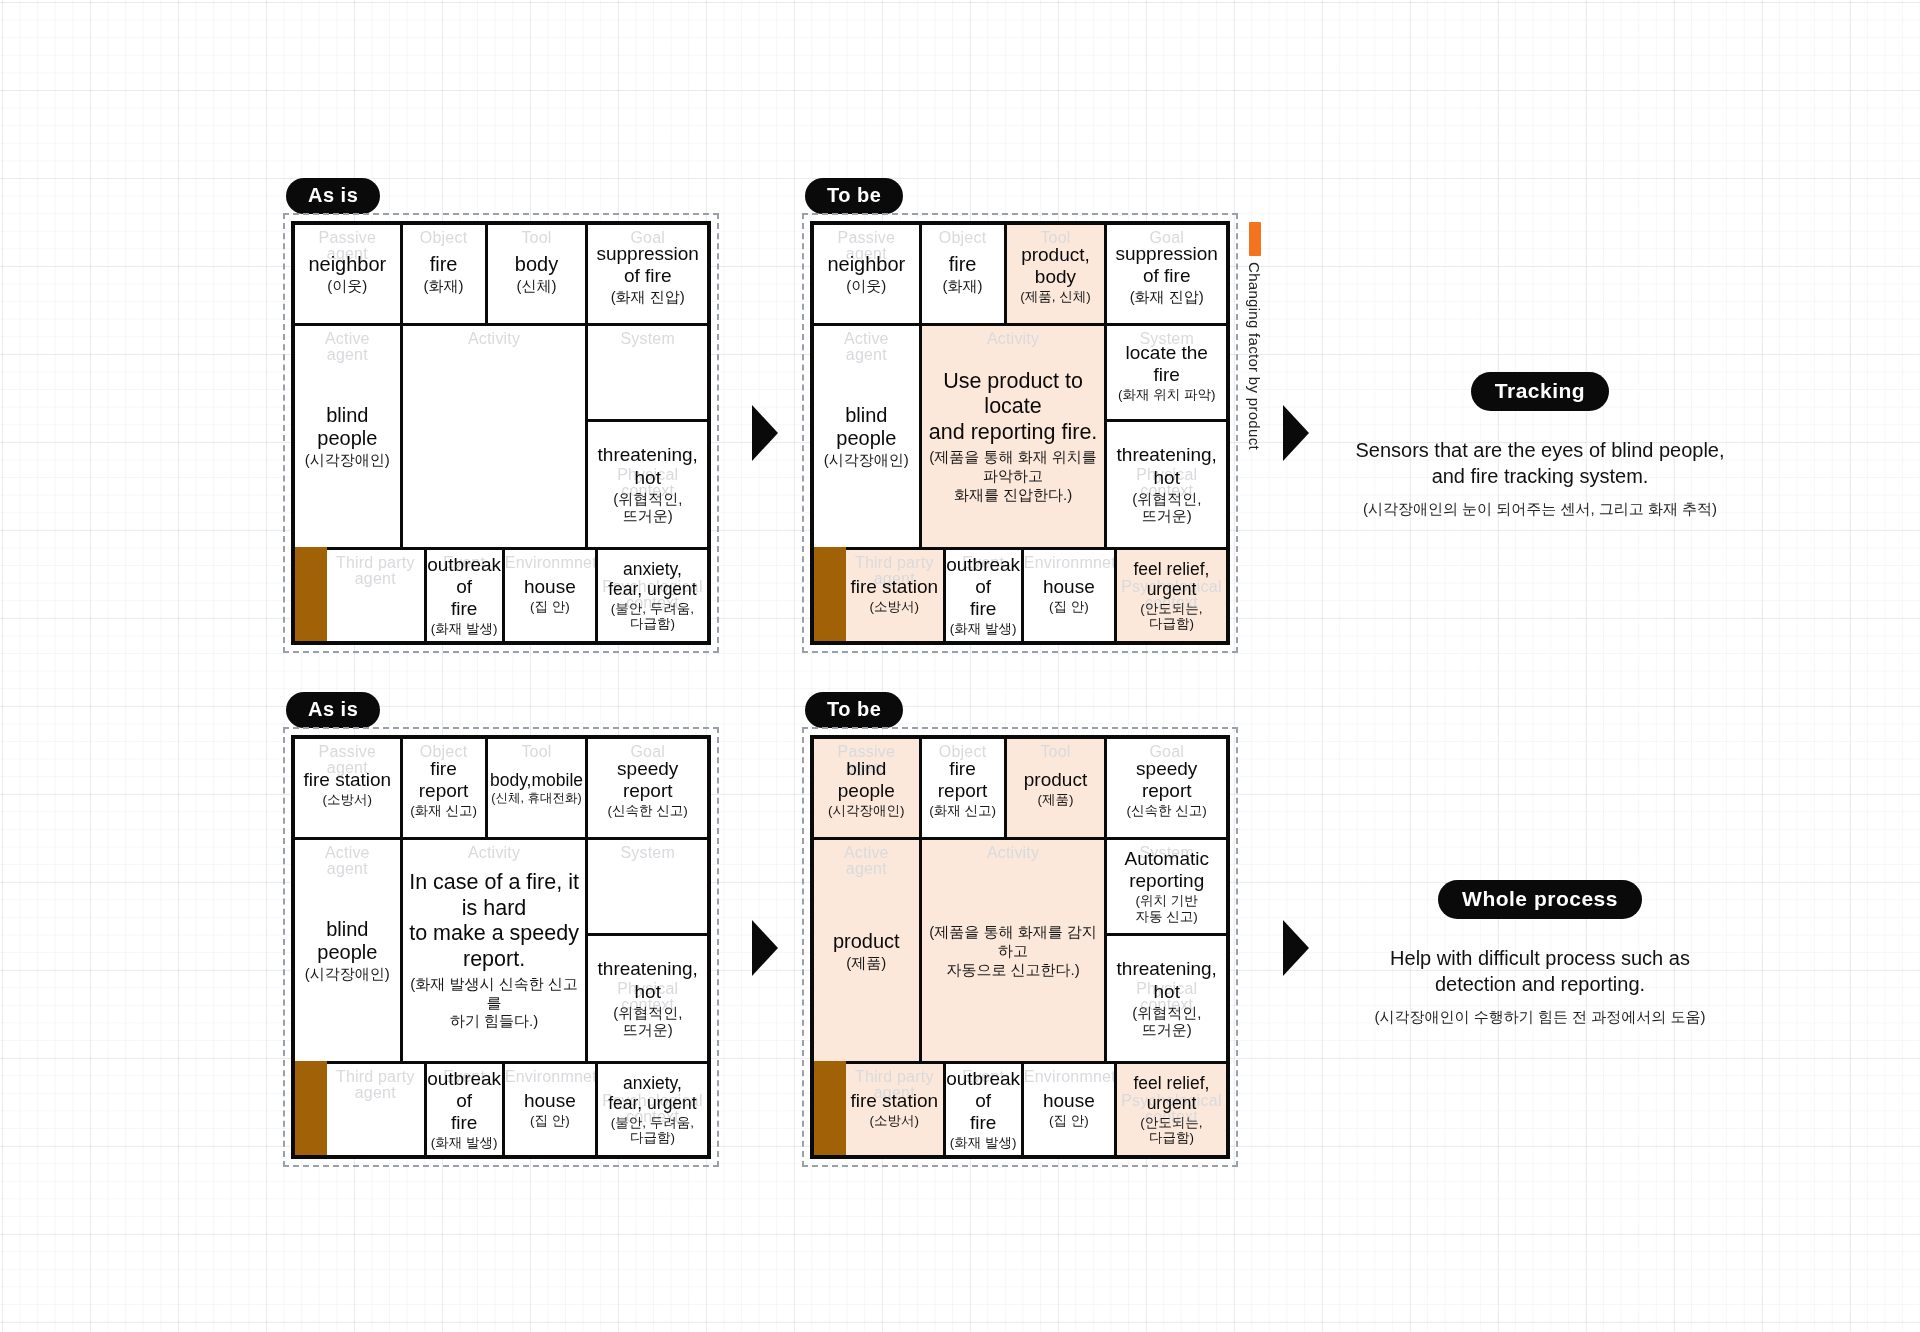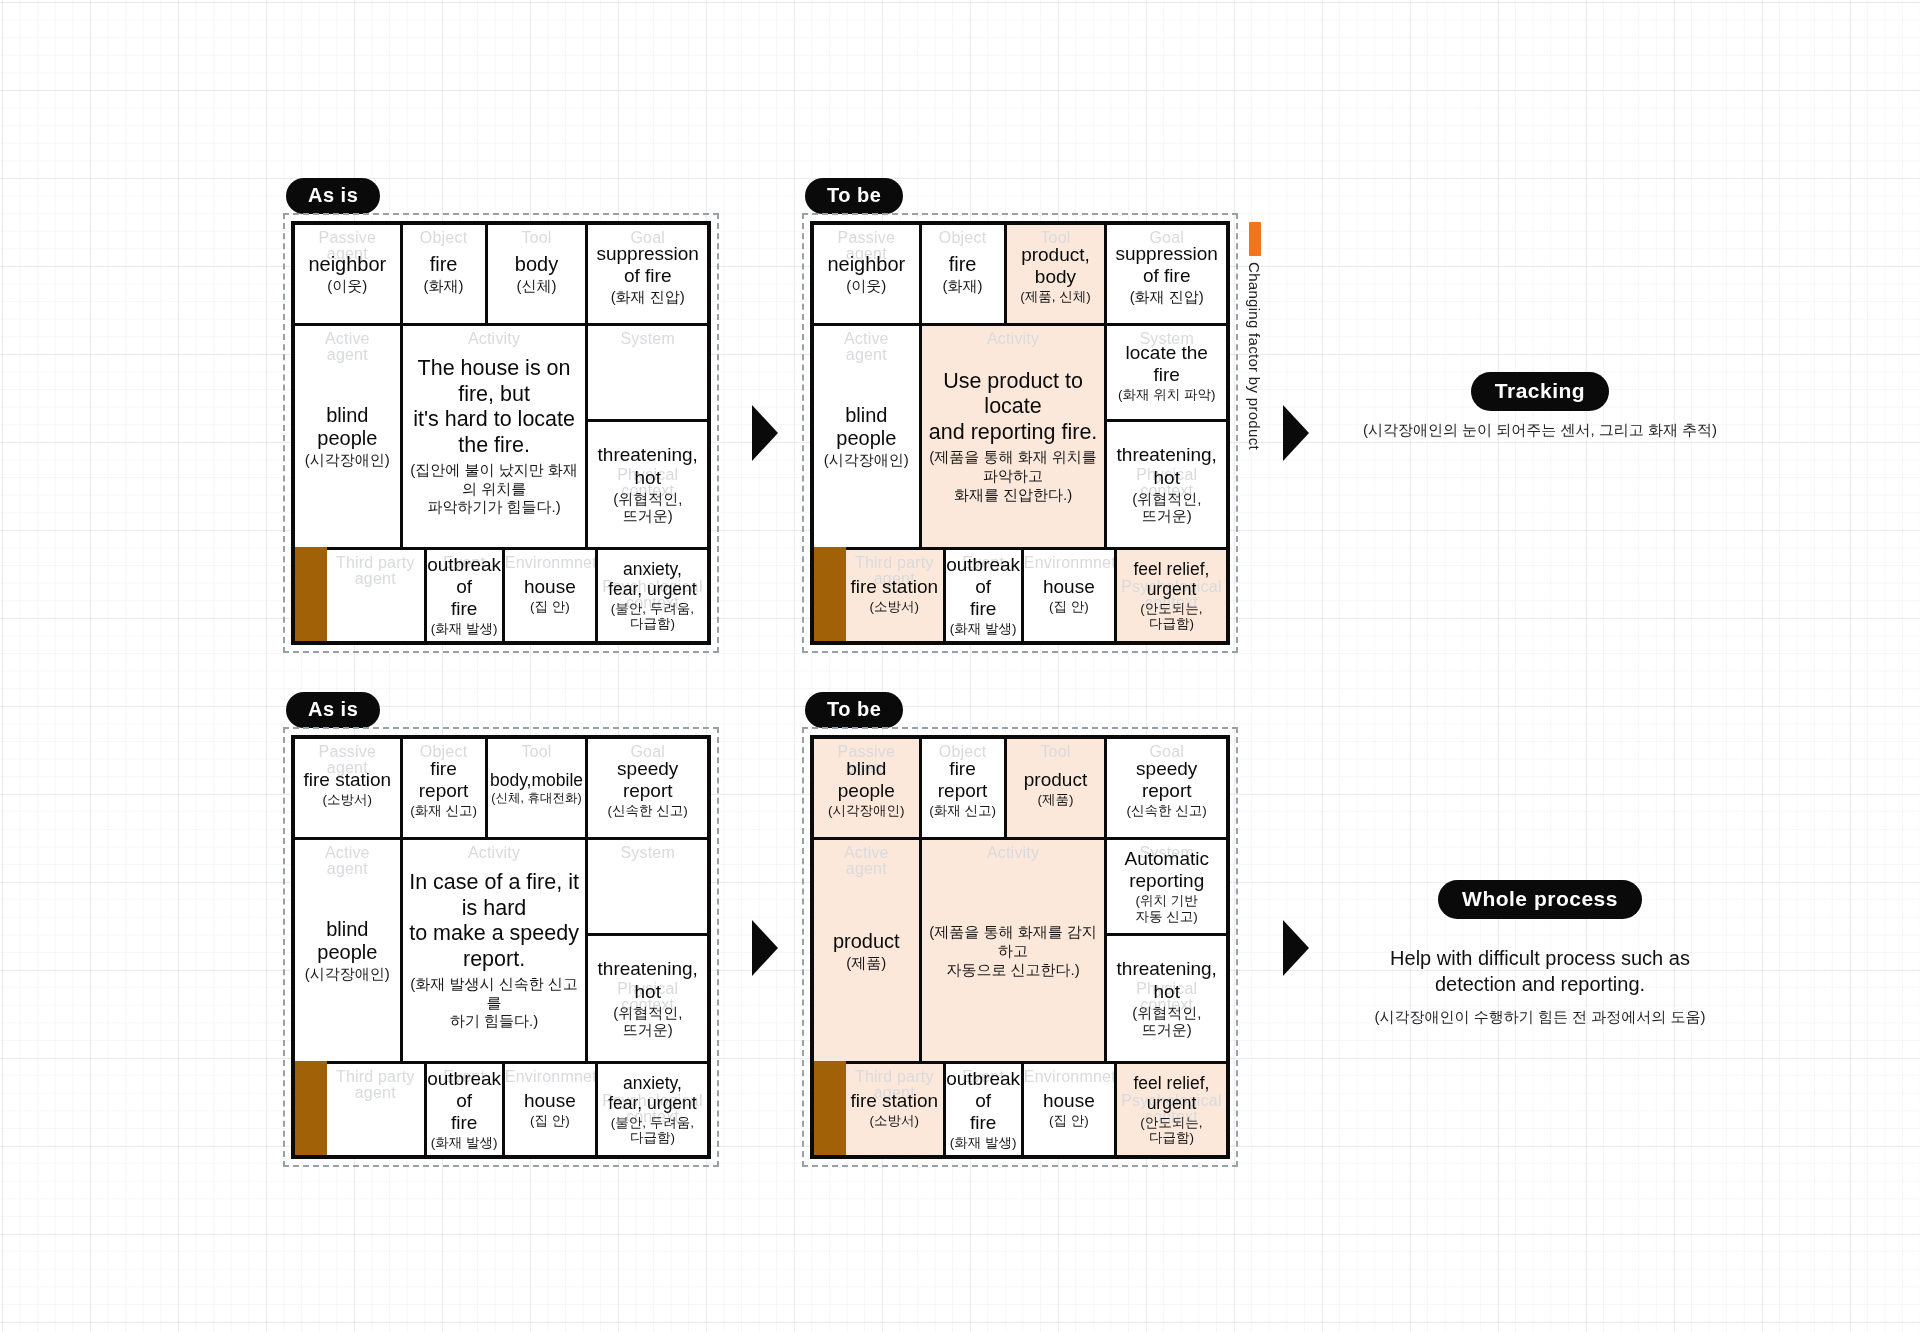--- a/index.html
+++ b/index.html
@@ -171,26 +171,20 @@
         <div class="cell" style="flex:0 0 25.4%;">
           <div class="role" style="white-space:pre-line">Active
 agent</div>
           <div class="content">
             <div class="en" style="white-space:pre-line">blind people</div>
             <div class="ko" style="white-space:pre-line">(시각장애인)</div>
           </div>
         </div>
         <div class="cell" style="flex:1 1 auto;">
           <div class="role" style="white-space:pre-line">Activity</div>
-          <div class="content">
-            <div class="act-en" style="white-space:pre-line">The house is on fire, but
-it's hard to locate the fire.</div>
-            <div class="act-ko" style="white-space:pre-line">(집안에 불이 났지만 화재의 위치를
-파악하기가 힘들다.)</div>
-          </div>
         </div>
         <div class="cell stack" style="flex:0 0 29.5%;">
           <div class="sub top">
             <div class="role" style="white-space:pre-line">System</div>
             <div class="content">
               <div class="en sm" style="white-space:pre-line"></div>
               <div class="ko xs" style="white-space:pre-line"></div>
             </div>
           </div>
           <div class="sub bot">
@@ -363,20 +357,22 @@
 
   <div class="orangebar" style="left:1249px;top:222px;"></div>
   <div class="vcap" style="left:1246px;top:262px;">Changing factor by product</div>
 
   <div class="arrow" style="left:1283px;top:405px;"></div>
 
   <div class="callout" style="left:1330px;top:372px;width:420px;">
     <div class="pill big" style="position:relative;display:inline-block;left:auto;top:auto;">
       <span>Tracking</span>
     </div>
+    <div class="desc-en" style="margin-top:26px;white-space:pre-line">Sensors that are the eyes of blind people,
+and fire tracking system.</div>
     <div class="desc-ko">(시각장애인의 눈이 되어주는 센서, 그리고 화재 추적)</div>
   </div>
 
   <div class="pill" style="left:286px;top:692px;">
     <span>As is</span>
   </div>
 
   <div class="matrix" style="left:283px;top:727px;width:436px;height:440px;">
     <div class="mtable">
       <div class="mrow r1">

